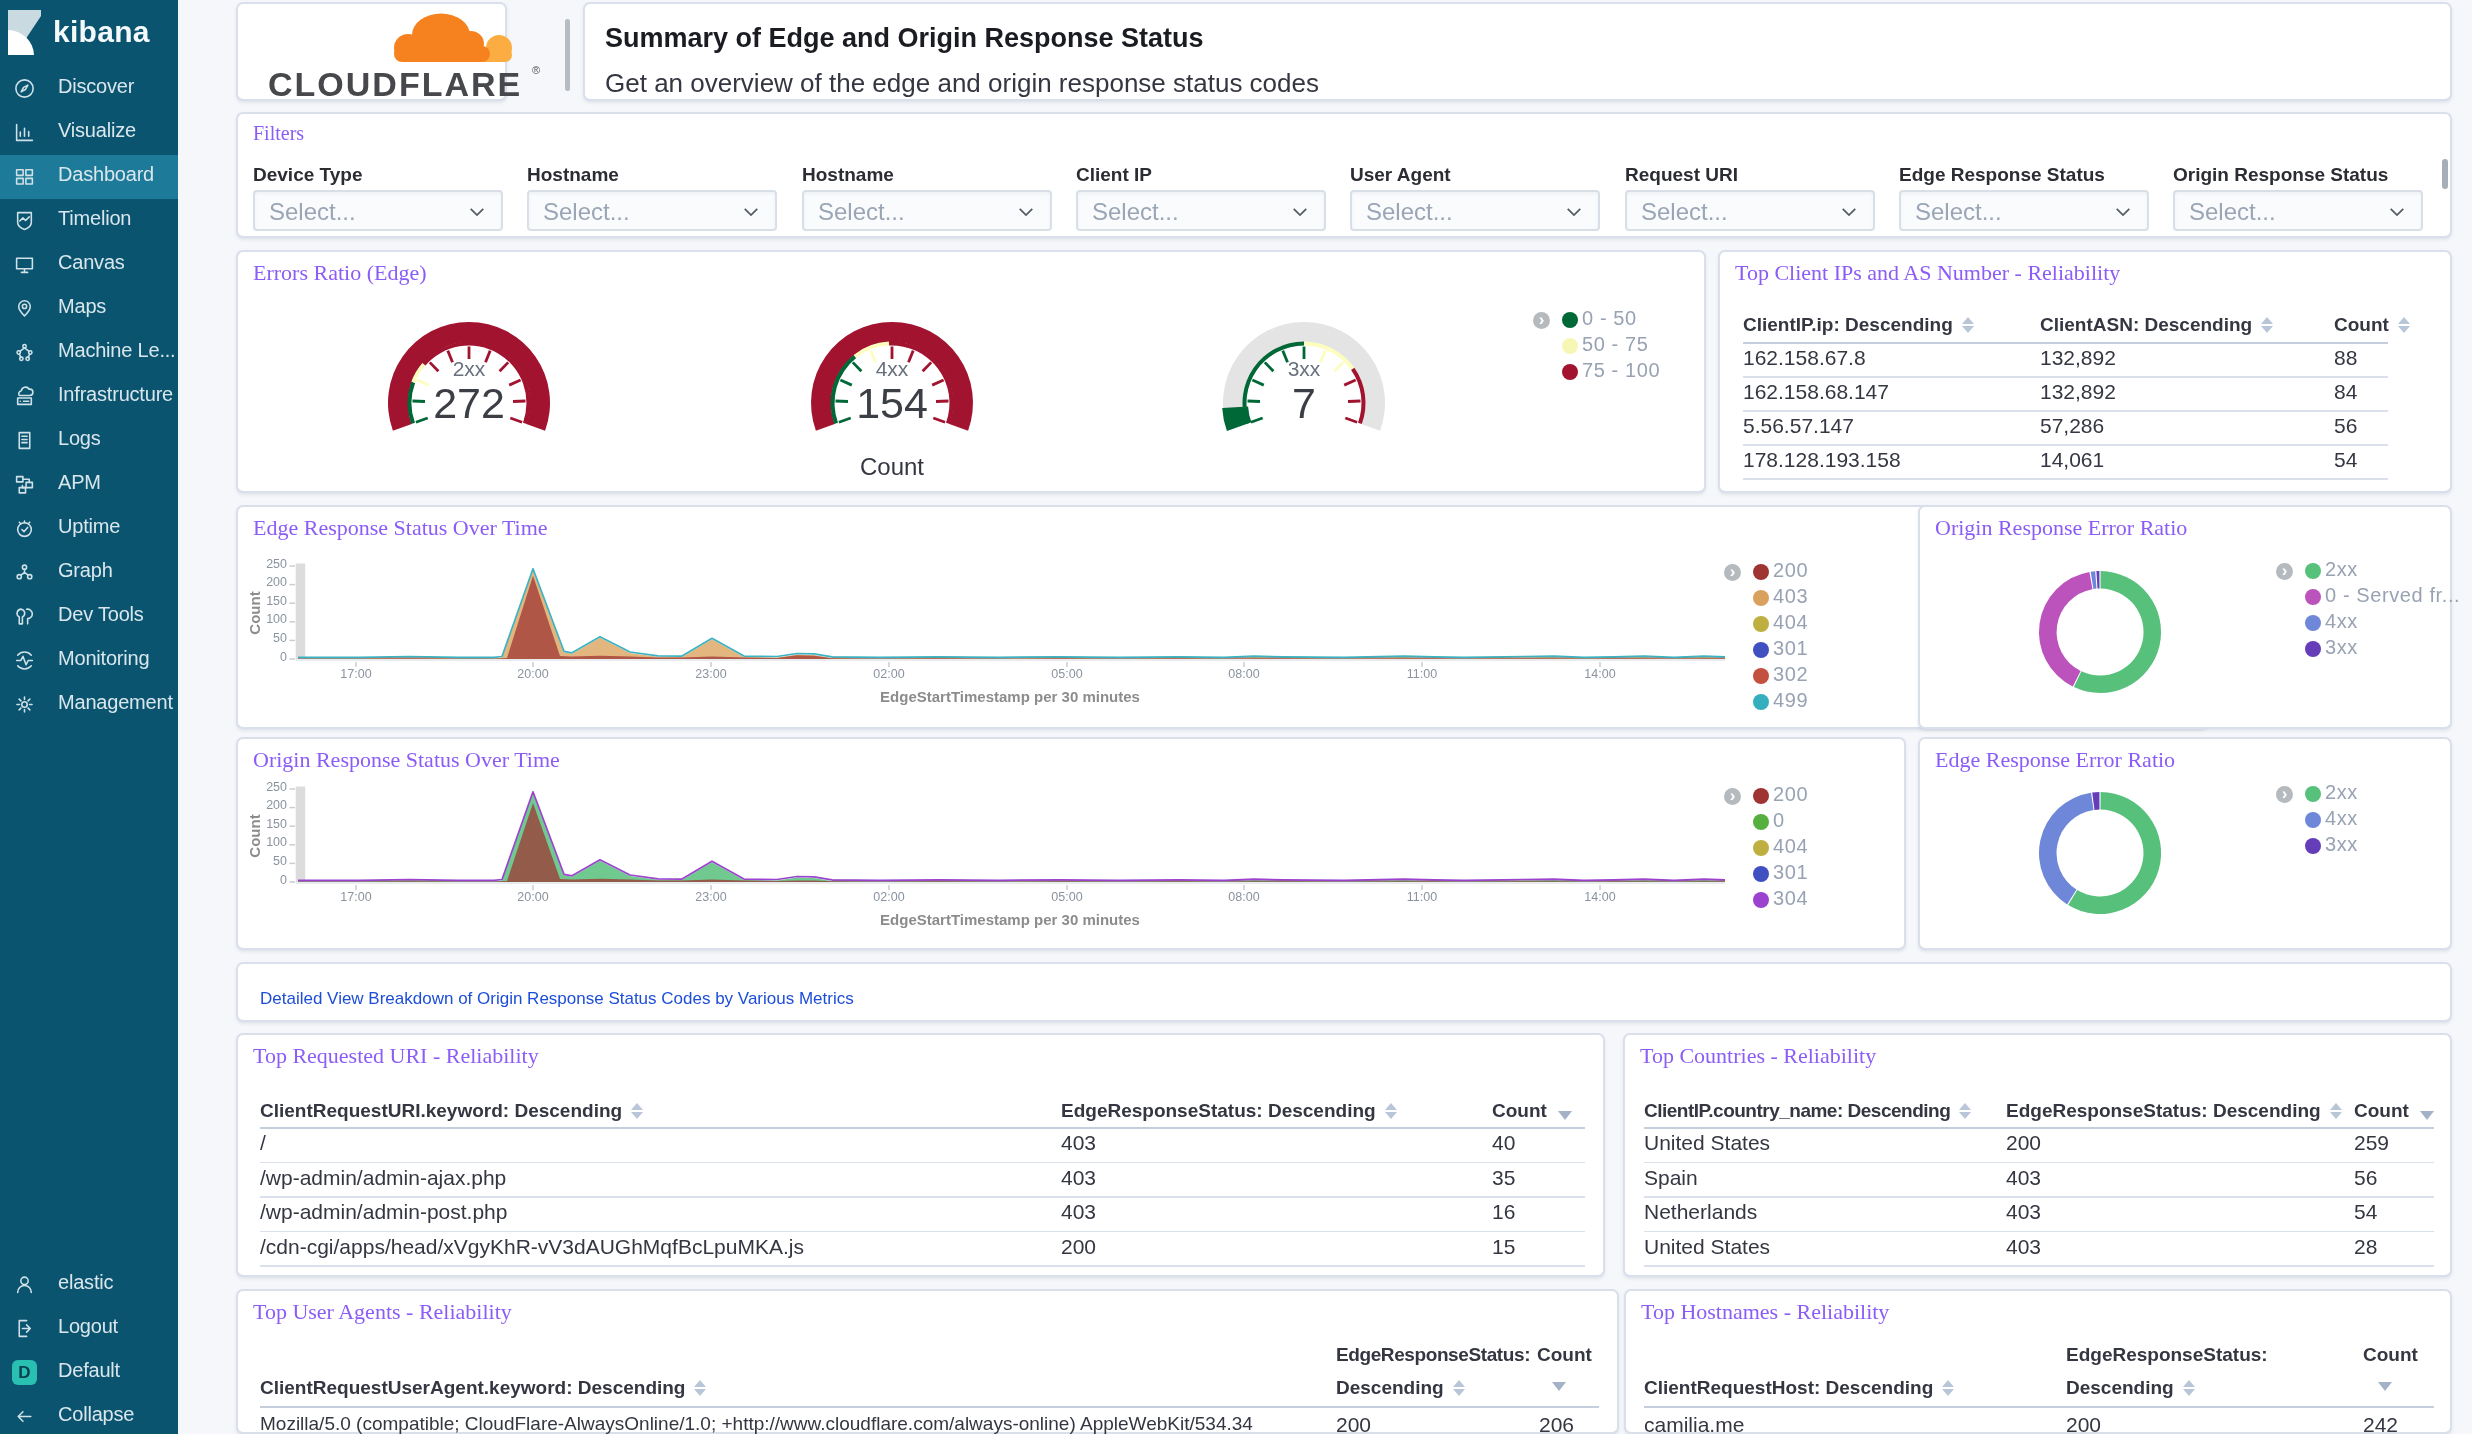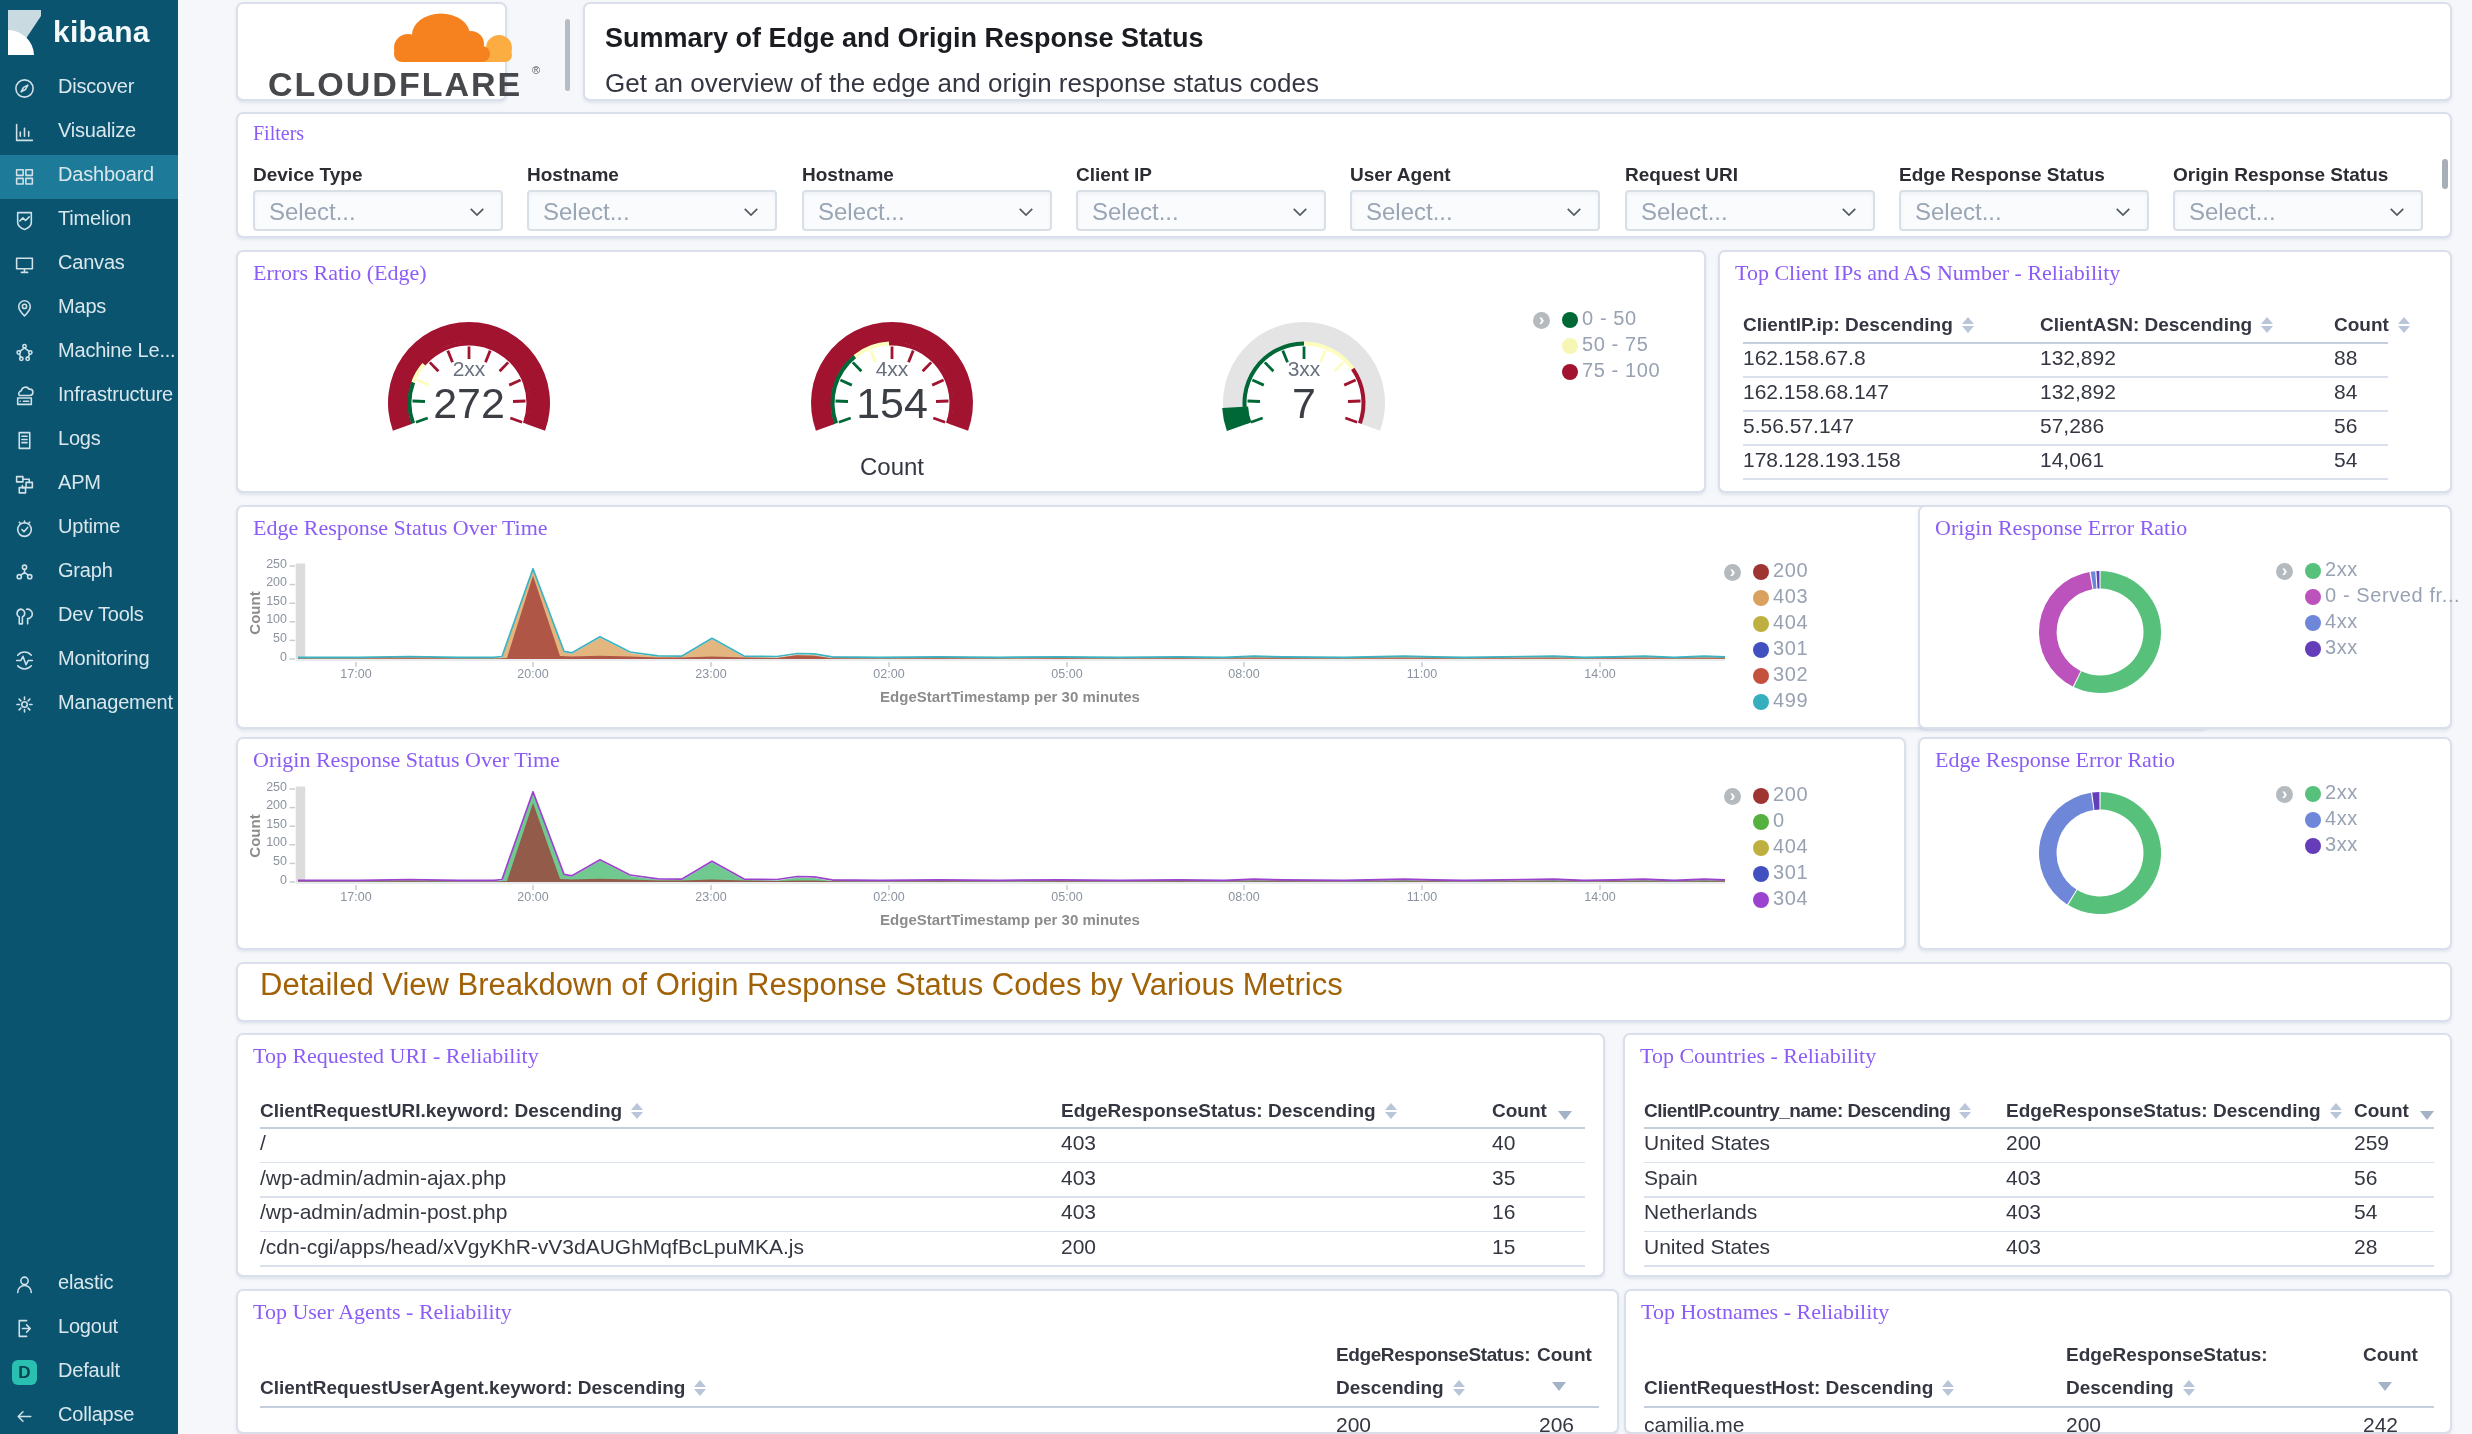--- a/index.html
+++ b/index.html
@@ -454,21 +454,21 @@
       </svg>
       <div class="lgchev" style="left:356px;top:47px">›</div>
       <div class="lgdot" style="left:385px;top:47px;background:#57c17b"></div>
       <div class="lgtxt" style="left:405px;top:42px">2xx</div>
       <div class="lgdot" style="left:385px;top:73px;background:#6f87d8"></div>
       <div class="lgtxt" style="left:405px;top:68px">4xx</div>
       <div class="lgdot" style="left:385px;top:99px;background:#663db8"></div>
       <div class="lgtxt" style="left:405px;top:94px">3xx</div>
     </div>
     <div class="panel" style="left:236px;top:962px;width:2216px;height:60px">
-      <div style="position:absolute;left:22px;top:3px;font-size:31px;color:#a16207">Detailed View Breakdown of Origin Response Status Codes by Various Metrics</div>
+      <div style="position:absolute;left:22px;top:25px;font-size:17px;color:#1d4ed8">Detailed View Breakdown of Origin Response Status Codes by Various Metrics</div>
     </div>
     <div class="panel" style="left:236px;top:1033px;width:1369px;height:244px">
       <div class="ptitle">Top Requested URI - Reliability</div>
       <div class="th" style="left:22px;top:65px">ClientRequestURI.keyword: Descending<span class="sic">
           <i class="tri-up"></i>
           <i class="tri-dn"></i>
         </span></div>
       <div class="th" style="left:823px;top:65px">EdgeResponseStatus: Descending<span class="sic">
           <i class="tri-up"></i>
           <i class="tri-dn"></i>
@@ -534,20 +534,21 @@
       <div class="th" style="left:1098px;top:53px;letter-spacing:-0.4px">EdgeResponseStatus:</div>
       <div class="th" style="left:1098px;top:86px">Descending<span class="sic">
           <i class="tri-up"></i>
           <i class="tri-dn"></i>
         </span></div>
       <div class="th" style="left:1299px;top:53px">Count</div>
       <div class="sic2" style="position:absolute;left:1314px;top:91px">
         <i class="tri-dn2"></i>
       </div>
       <div class="sep2" style="left:22px;top:115px;width:1339px"></div>
+      <div class="cell" style="left:22px;top:122px;font-size:19px">Mozilla/5.0 (compatible; CloudFlare-AlwaysOnline/1.0; +http://www.cloudflare.com/always-online) AppleWebKit/534.34</div>
       <div class="cell" style="left:1098px;top:122px">200</div>
       <div class="cell" style="left:1301px;top:122px">206</div>
     </div>
     <div class="panel" style="left:1624px;top:1289px;width:828px;height:145px">
       <div class="ptitle">Top Hostnames - Reliability</div>
       <div class="th" style="left:18px;top:86px">ClientRequestHost: Descending<span class="sic">
           <i class="tri-up"></i>
           <i class="tri-dn"></i>
         </span></div>
       <div class="th" style="left:440px;top:53px">EdgeResponseStatus:</div>

